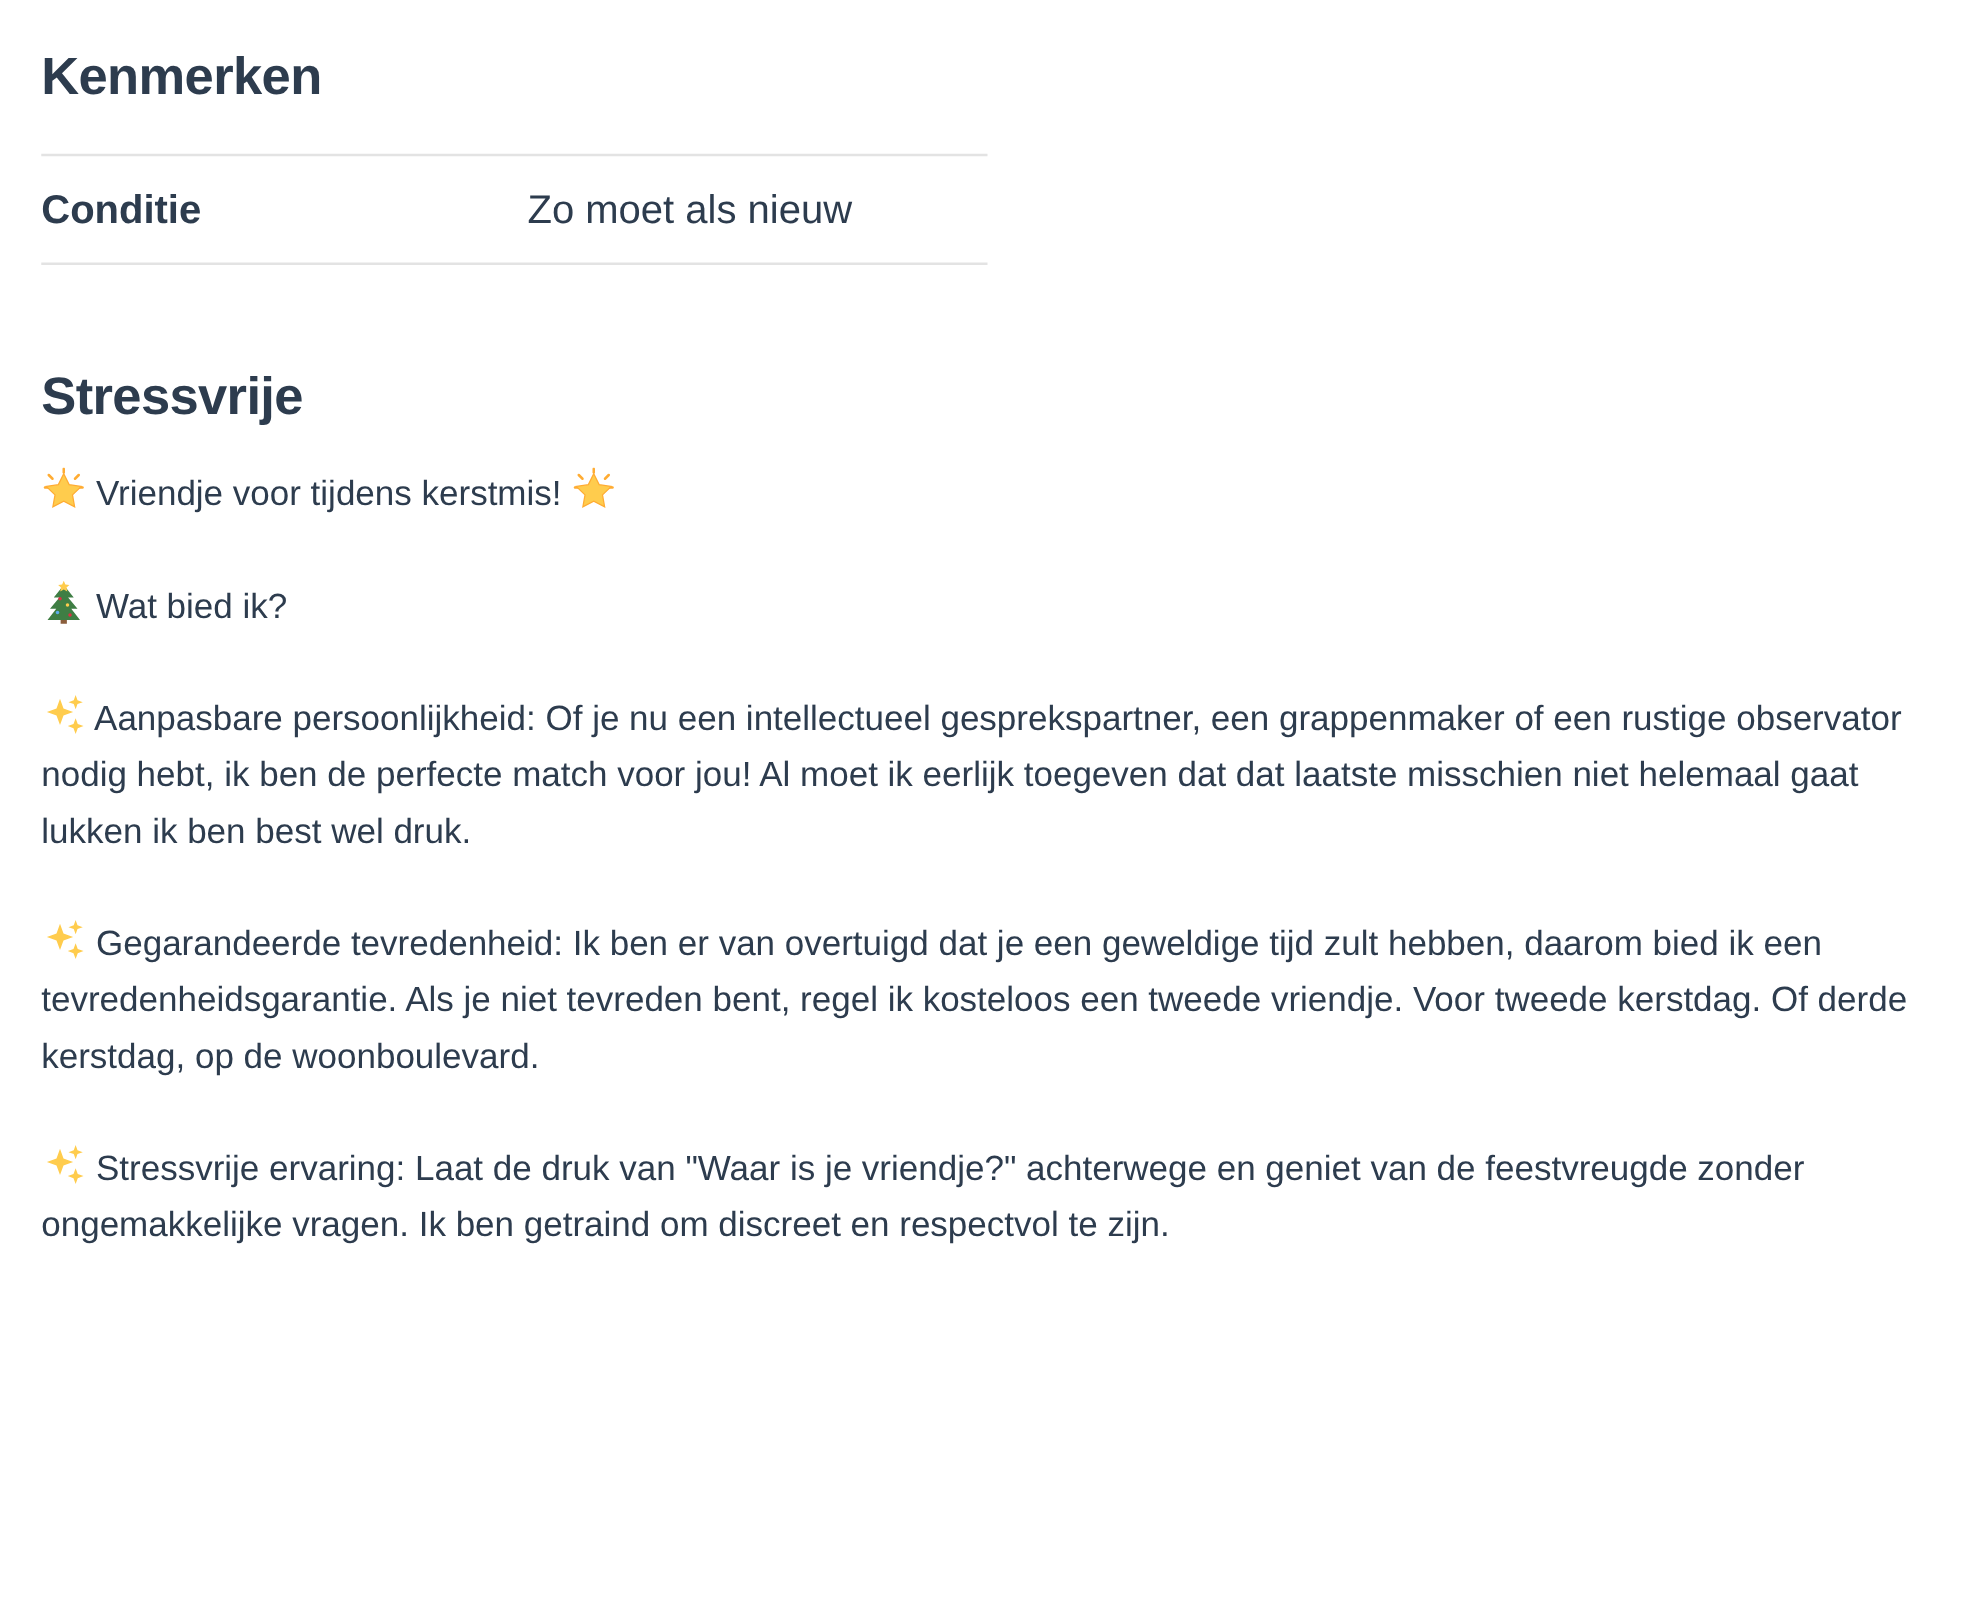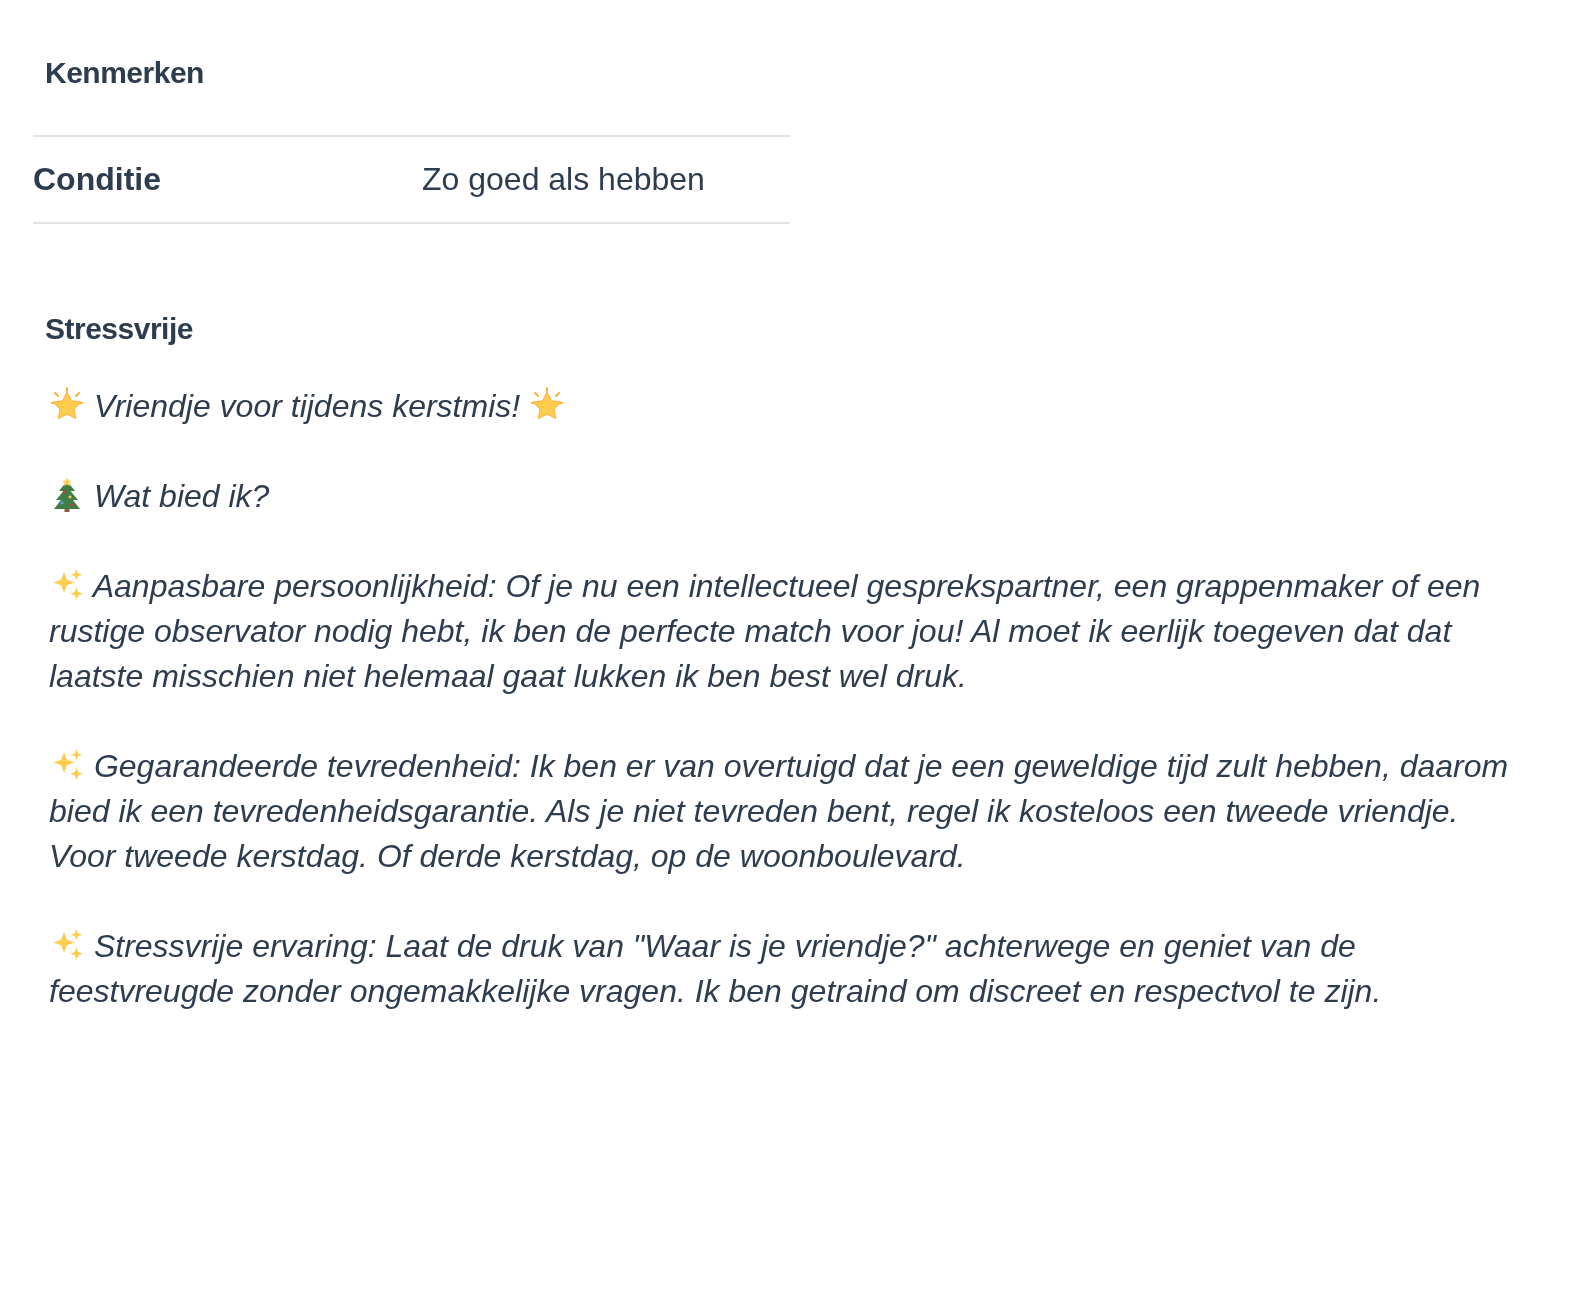--- a/index.html
+++ b/index.html
@@ -12,24 +12,24 @@
     height: 1296px;
     font-family: "Liberation Sans", "DejaVu Sans", sans-serif;
     color: #2d3c4e;
     overflow: hidden;
   }
   .page {
     padding: 36px 40px 40px 33px;
     box-sizing: border-box;
   }
   h2.section-title {
-    font-size: 30px;
+    font-size: 42px;
     line-height: 50px;
     font-weight: 700;
-    margin: 12px;
+    margin: 0;
     letter-spacing: -0.5px;
   }
   
   .attr-table {
     width: 757px;
     margin-top: 37px;
     border-top: 2px solid #e3e3e3;
   }
   .attr-row {
     display: flex;
@@ -50,25 +50,24 @@
   }
   
   .beschrijving-section {
     margin-top: 80px;
   }
   .description {
     margin-top: 30px;
     max-width: 1500px;
   }
   .description p.para {
-    font-size: 32px;
+    font-size: 28px;
     line-height: 45px;
     font-weight: 400;
-    margin: 0 0 45px 16px;
-    font-style: italic;
+    margin: 0 0 45px 0;
   }
   .description p.para:last-child {
     margin-bottom: 0;
   }
   .emoji {
     display: inline-block;
     width: 36px;
     height: 36px;
     vertical-align: -6px;
   }
@@ -81,21 +80,21 @@
 </head>
 <body>
 
 <div class="page">
 
   <section class="kenmerken-section">
     <h2 class="section-title">Kenmerken</h2>
     <div class="attr-table">
         <div class="attr-row">
           <span class="attr-label">Conditie</span>
-          <span class="attr-value">Zo goed als hebben</span>
+          <span class="attr-value">Zo moet als nieuw</span>
         </div>
       </div>
   </section>
 
   <section class="beschrijving-section">
     <h2 class="section-title">Stressvrije</h2>
     <div class="description">
         <p class="para"><span class="emoji"><svg viewBox="0 0 36 36" xmlns="http://www.w3.org/2000/svg">
     <g stroke="#ffac33" stroke-width="2" stroke-linecap="round">
       <path d="M6 6l3 3"></path>

